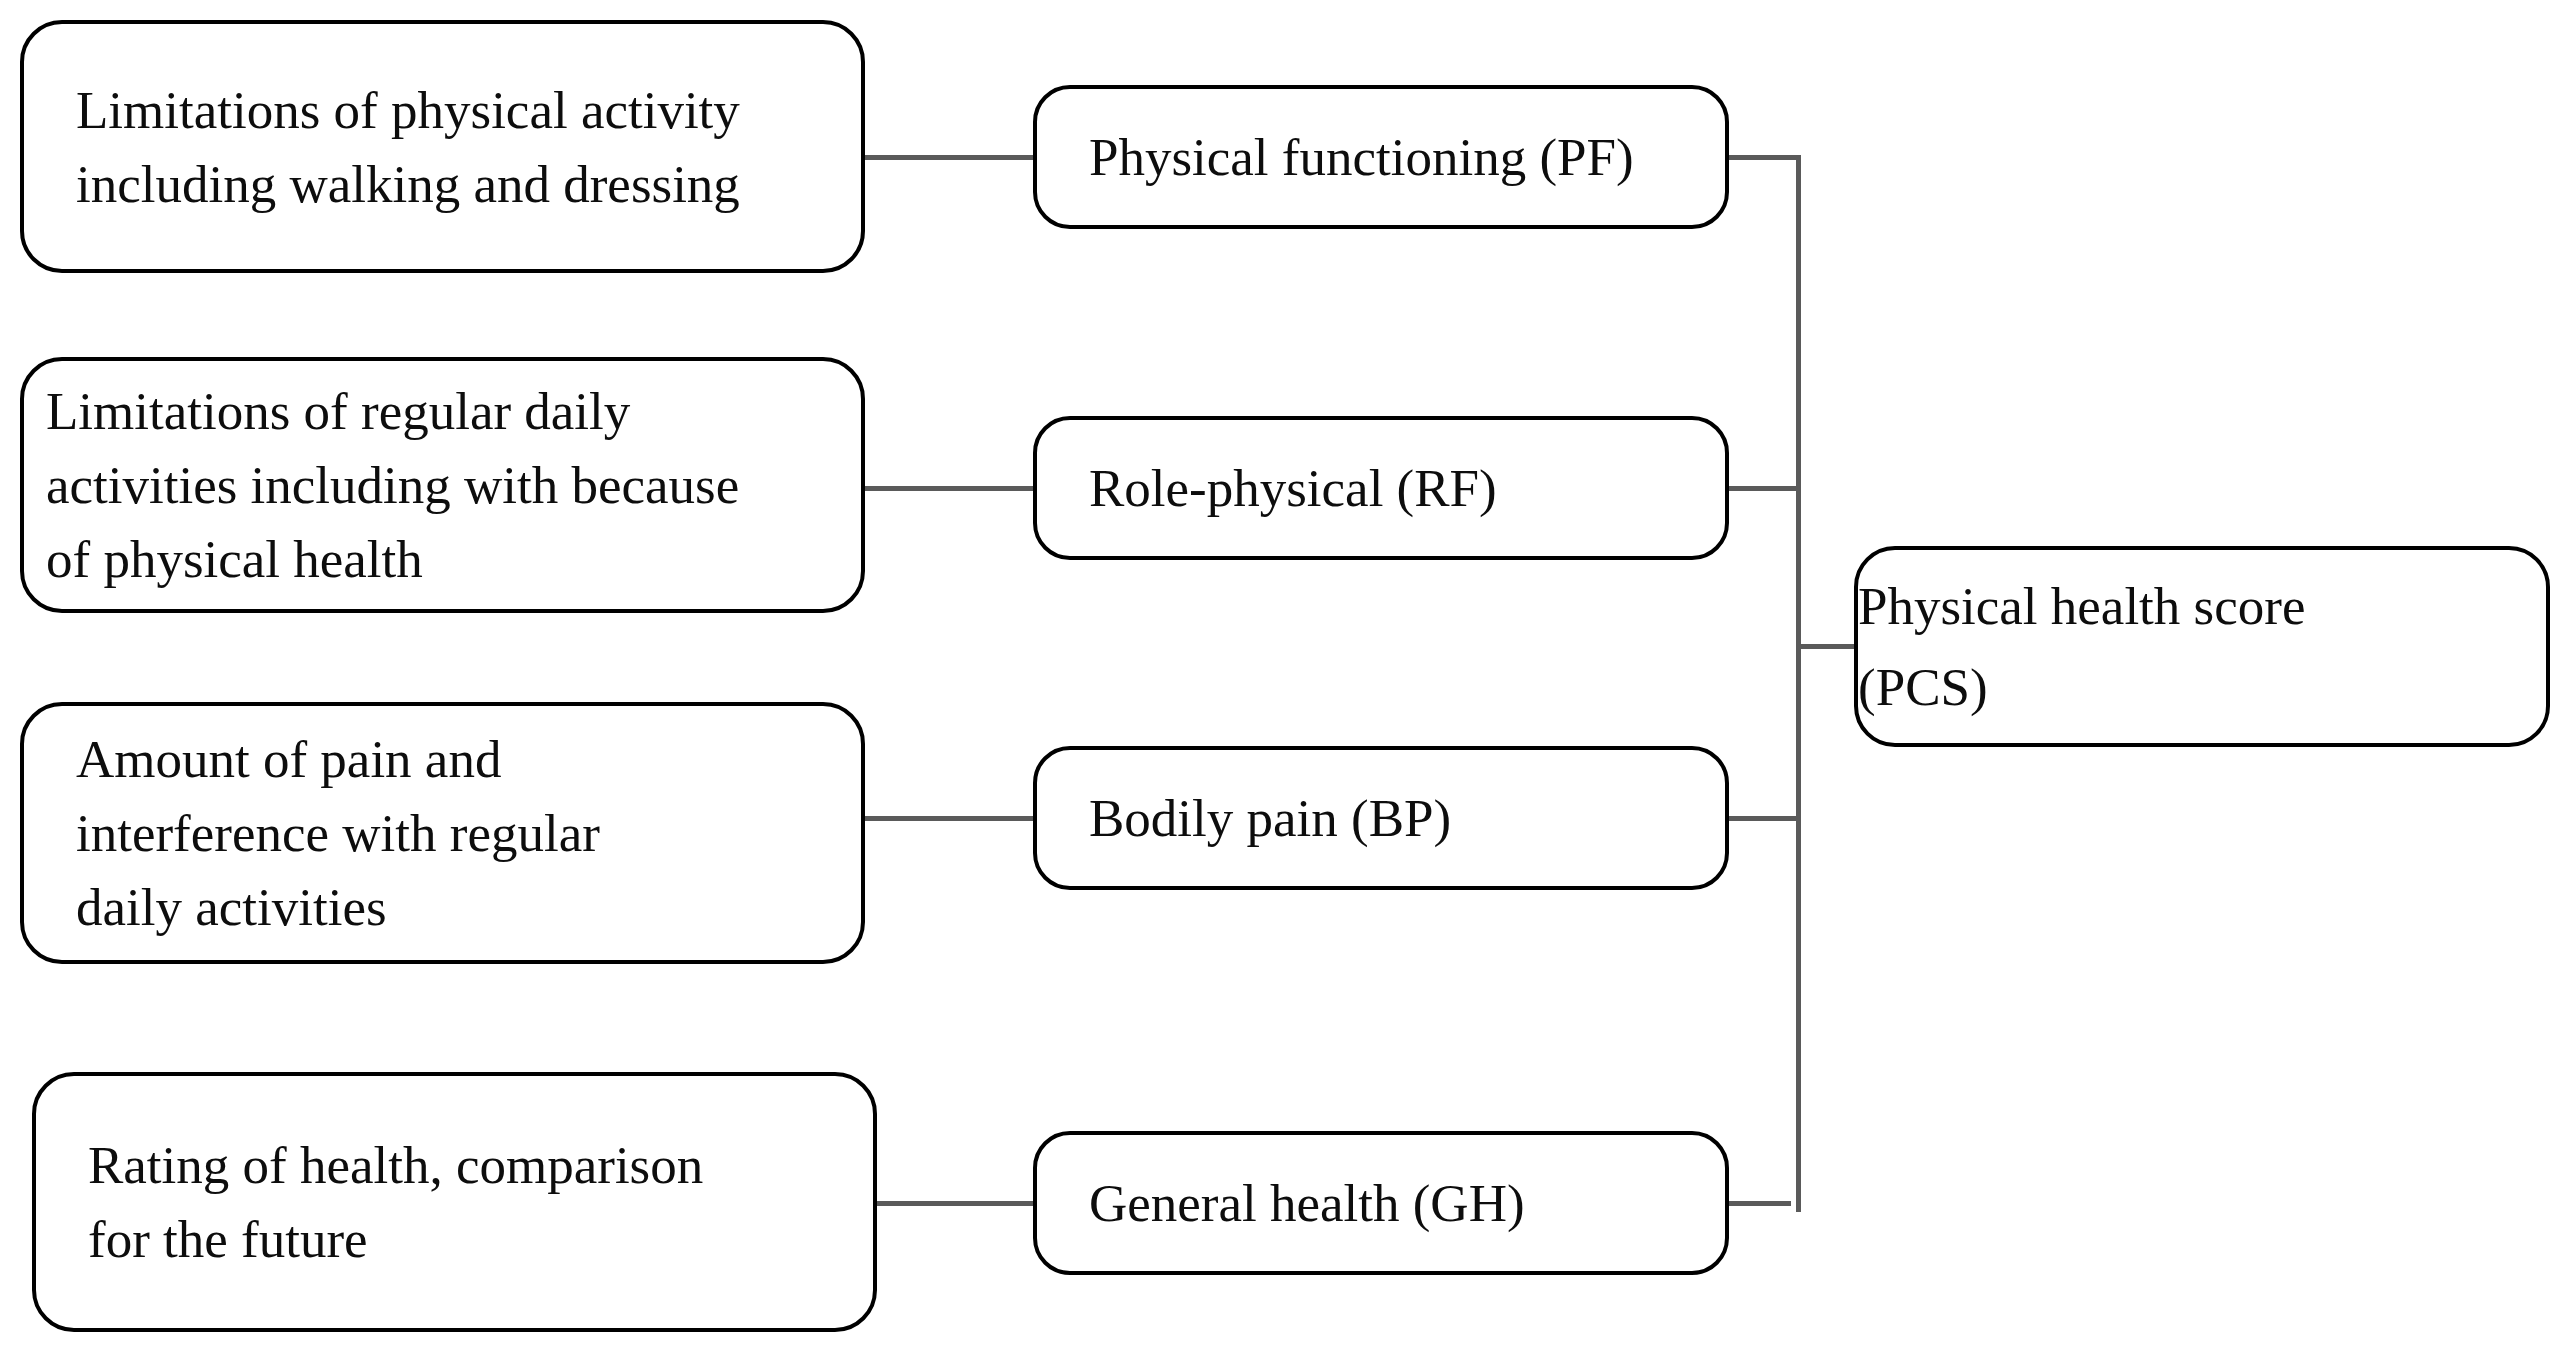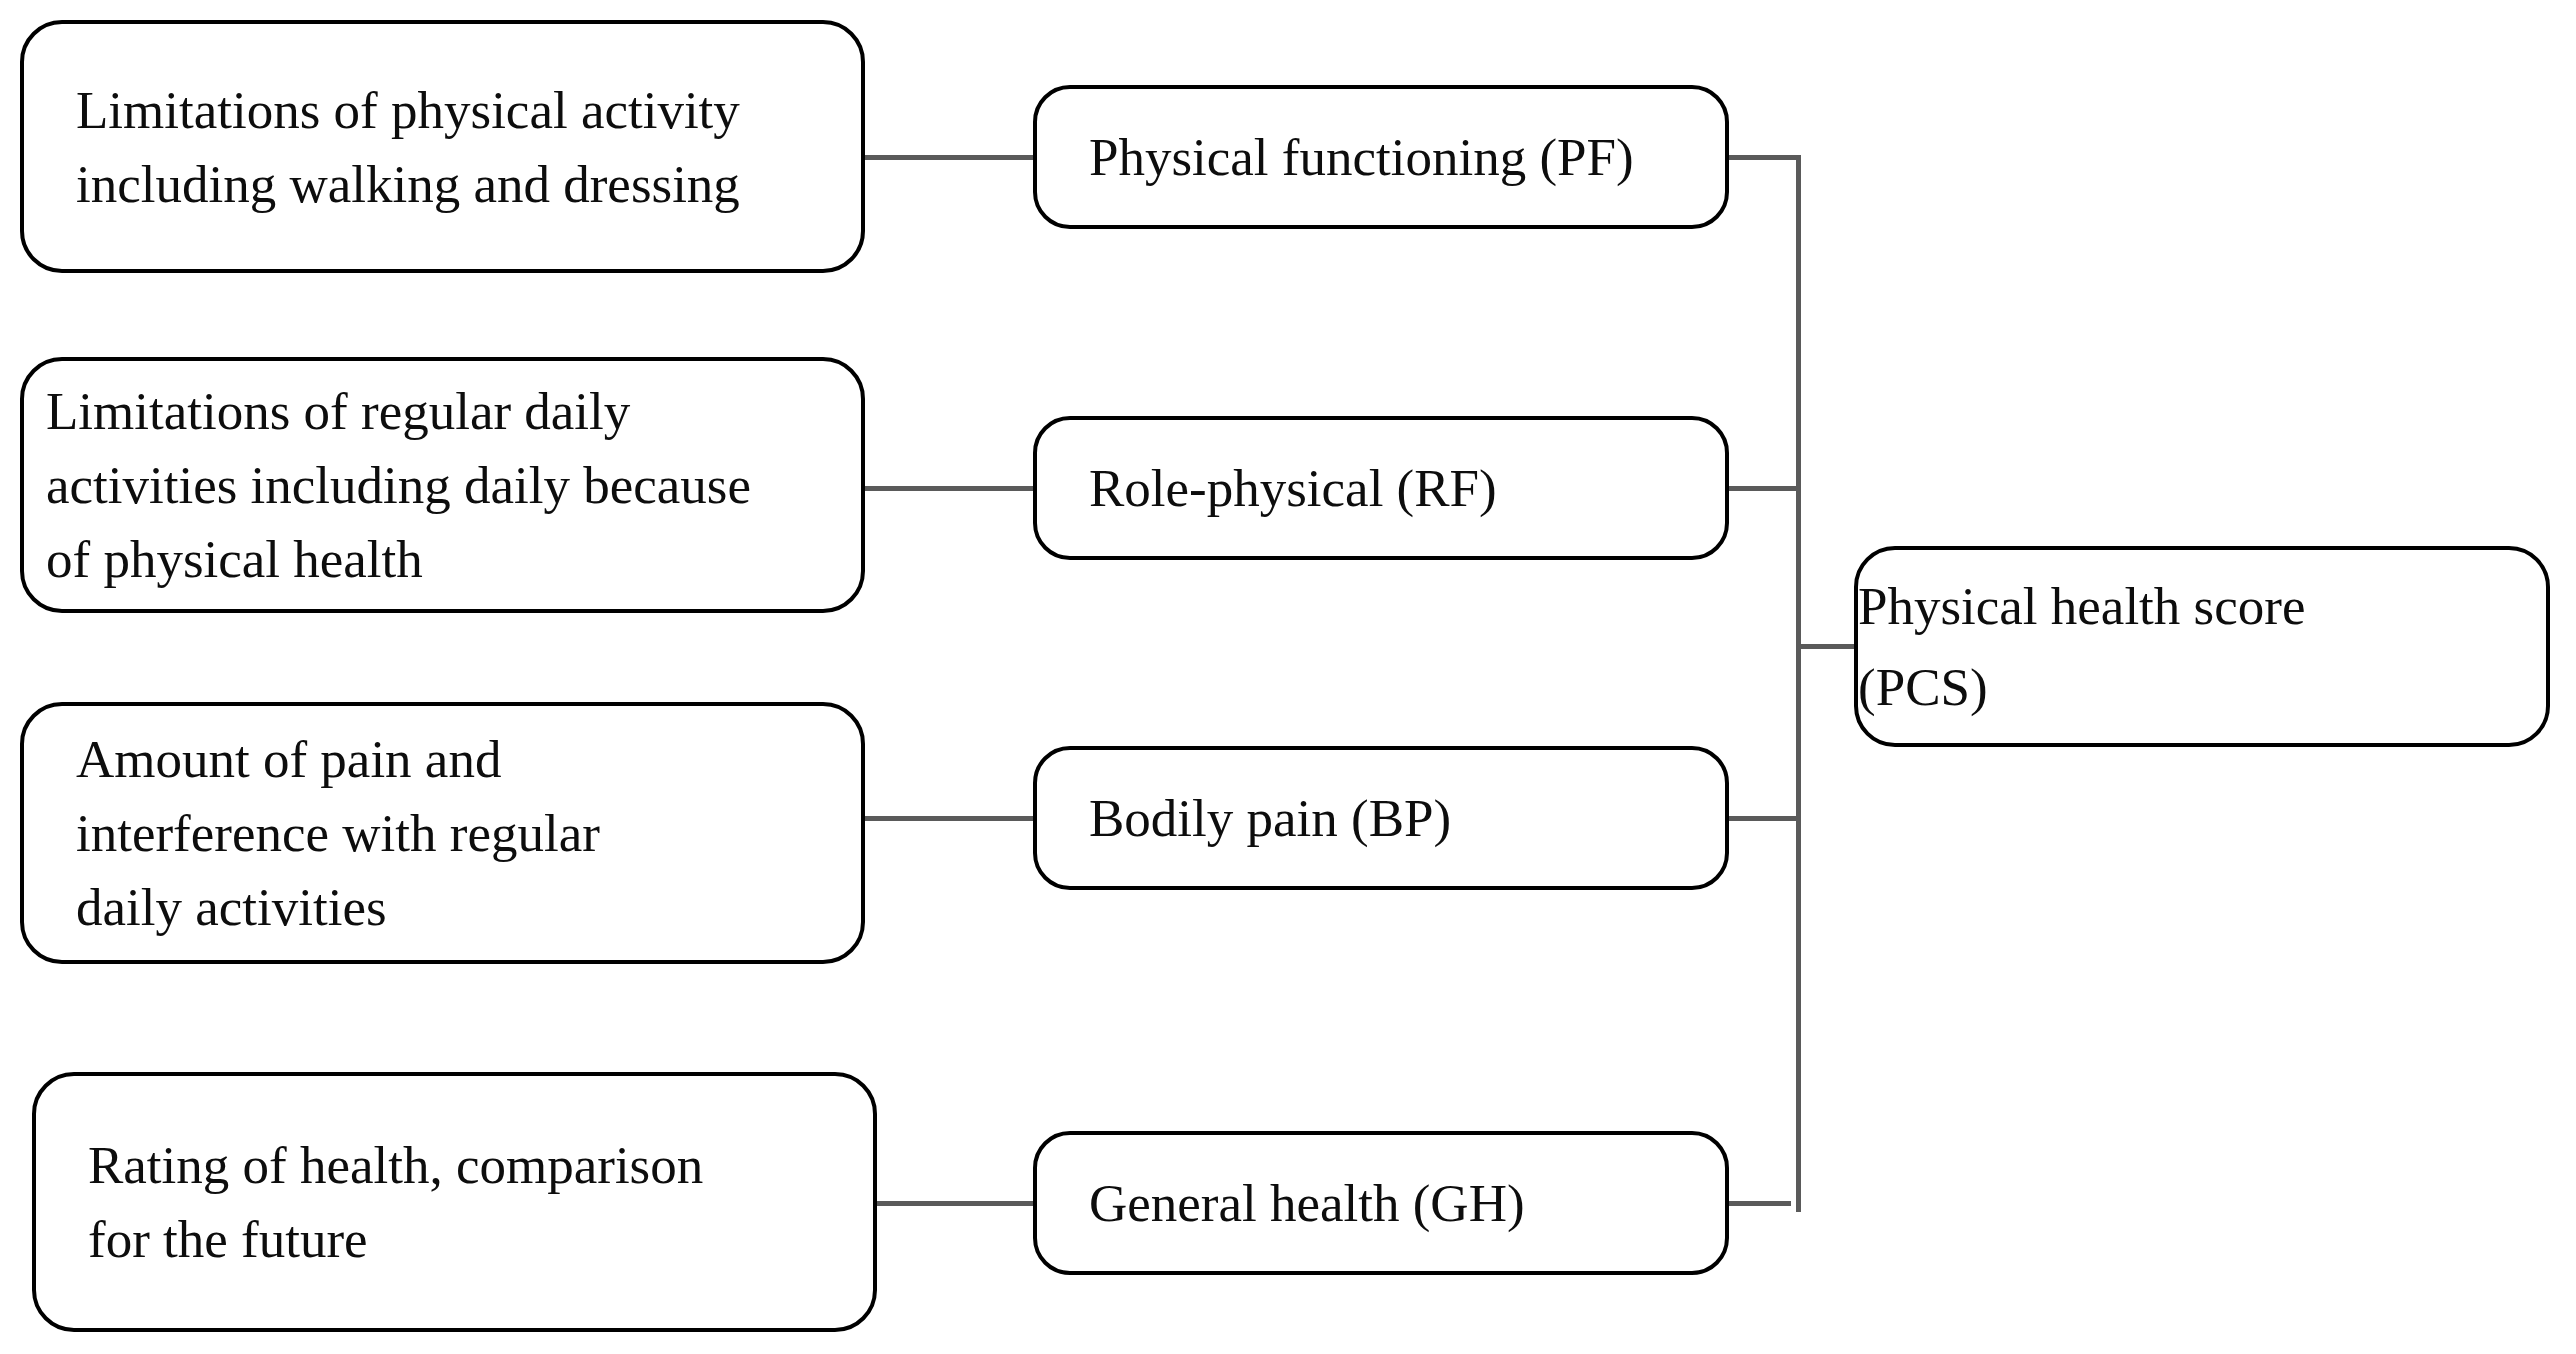--- a/index.html
+++ b/index.html
@@ -99,21 +99,21 @@
   <div class="connector vline" id="vtrunk"></div>
   <div class="connector hline" id="c5"></div>
 
   <div class="box lbox" id="lbox-1">
     <div class="line">Limitations of physical activity</div>
     <div class="line">including walking and dressing</div>
   </div>
 
   <div class="box lbox" id="lbox-2">
     <div class="line">Limitations of regular daily</div>
-    <div class="line">activities including daily because</div>
+    <div class="line">activities including with because</div>
     <div class="line">of physical health</div>
   </div>
 
   <div class="box lbox" id="lbox-3">
     <div class="line">Amount of pain and</div>
     <div class="line">interference with regular</div>
     <div class="line">daily activities</div>
   </div>
 
   <div class="box lbox" id="lbox-4">

